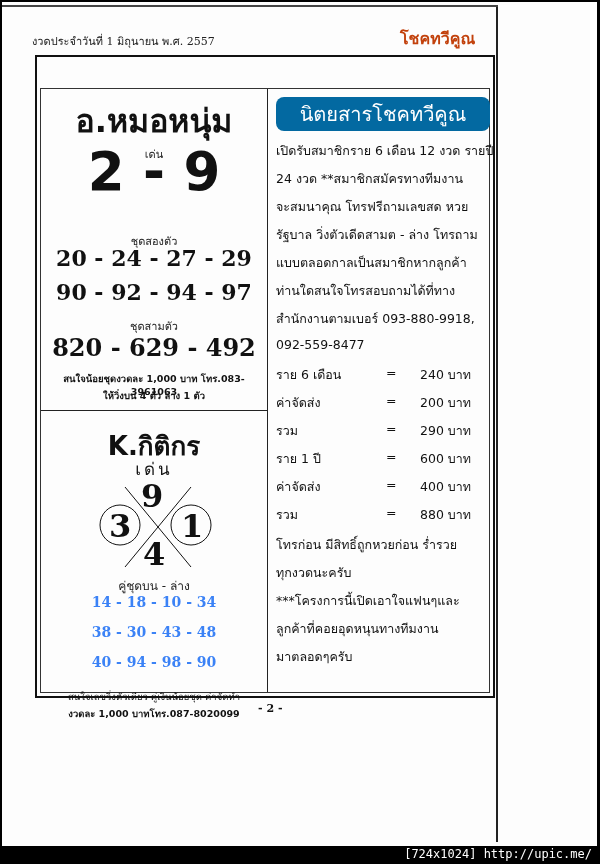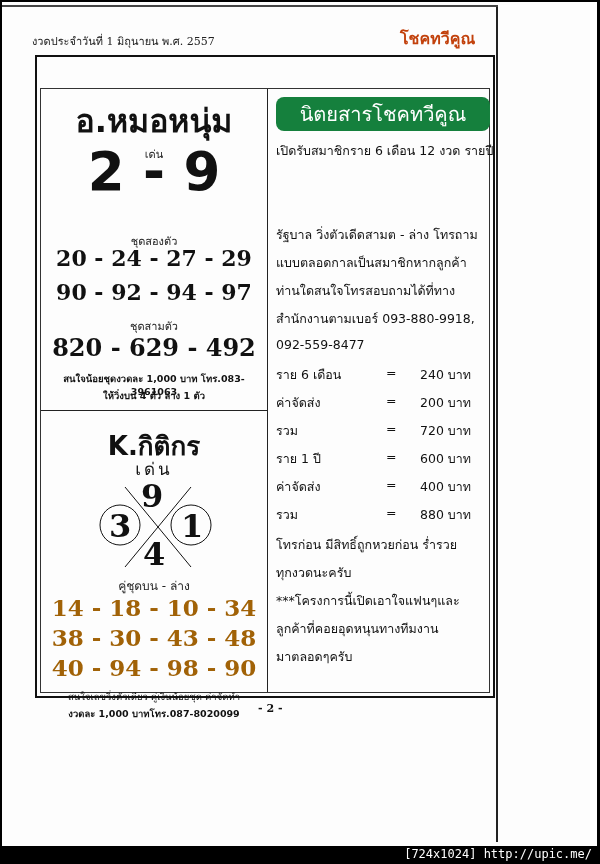--- a/index.html
+++ b/index.html
@@ -17,22 +17,22 @@
   .c{text-align:center;position:absolute;left:0;width:226px;}
   .t-name1{top:6px;font-size:32px;font-weight:bold;font-family:"DejaVu Sans",sans-serif;color:#111;}
   .t-small{font-size:11px;color:#222;font-family:"DejaVu Sans",sans-serif;}
   .t-big29{top:52px;font-size:53px;font-weight:bold;color:#111;font-family:"DejaVu Sans",sans-serif;}
   .t-num{font-size:22px;font-weight:bold;color:#111;font-family:"DejaVu Serif",serif;text-align:center;}
   .t-num3{font-size:24px;font-weight:bold;color:#111;font-family:"DejaVu Serif",serif;}
   .t-note{font-size:9.5px;font-weight:bold;color:#111;font-family:"DejaVu Sans",sans-serif;}
   .t-name2{top:336px;font-size:26px;font-weight:bold;font-family:"DejaVu Sans",sans-serif;color:#111;}
   .t-den2{top:366px;font-size:17px;font-family:"DejaVu Sans",sans-serif;color:#111;letter-spacing:3px;}
   .cross{position:absolute;left:57px;top:388px;width:115px;height:100px;}
-  .t-pair{font-size:23px;font-weight:bold;color:#a16207;font-family:"DejaVu Serif",serif;}
-  .banner{position:absolute;left:8px;top:8px;width:214px;height:34px;background:#15803d;border-radius:8px;color:#fff;font-size:20px;text-align:center;line-height:34px;font-family:"DejaVu Sans",sans-serif;}
+  .t-pair{font-size:14px;font-weight:bold;color:#3b82f6;font-family:"DejaVu Serif",serif;}
+  .banner{position:absolute;left:8px;top:8px;width:214px;height:34px;background:#0369a1;border-radius:8px;color:#fff;font-size:20px;text-align:center;line-height:34px;font-family:"DejaVu Sans",sans-serif;}
   .r-line{position:absolute;left:8px;font-size:12.5px;color:#111;font-family:"DejaVu Sans",sans-serif;white-space:nowrap;}
   .price-row{position:absolute;left:8px;width:210px;font-size:12.5px;color:#111;font-family:"DejaVu Sans",sans-serif;}
   .price-row .lbl{position:absolute;left:0;}
   .price-row .eq{position:absolute;left:110px;}
   .price-row .amt{position:absolute;left:144px;}
   .pagenum{position:absolute;left:256px;top:700px;font-size:11px;font-weight:bold;color:#111;}
   .footer{position:absolute;left:0;top:846px;width:600px;height:18px;background:#000;text-align:center;}
   .footer-text{position:absolute;right:8px;top:1px;color:#fff;font-size:12px;font-family:"DejaVu Sans Mono",monospace;}
 </style>
 </head>
@@ -81,40 +81,42 @@
         <div class="c t-pair" style="top:535px;">38 - 30 - 43 - 48</div>
         <div class="c t-pair" style="top:565px;">40 - 94 - 98 - 90</div>
         <div class="c t-note" style="top:600px;font-weight:normal;">สนใจเลขวิ่งตัวเดียว คู่เงินน้อยชุด ค่าจัดทำ</div>
         <div class="c t-note" style="top:617px;">งวดละ 1,000 บาทโทร.087-8020099</div>
       </div>
 
       <div class="col-right">
         <div class="banner">นิตยสารโชคทวีคูณ</div>
 
         <div class="r-line" style="top:52px;">เปิดรับสมาชิกราย 6 เดือน 12 งวด รายปี</div>
+        <div class="r-line" style="top:80px;">24 งวด **สมาชิกสมัครทางทีมงาน</div>
+        <div class="r-line" style="top:108px;">จะสมนาคุณ โทรฟรีถามเลขสด หวย</div>
         <div class="r-line" style="top:136px;">รัฐบาล วิ่งตัวเดีดสามต - ล่าง โทรถาม</div>
         <div class="r-line" style="top:164px;">แบบตลอดกาลเป็นสมาชิกหากลูกค้า</div>
         <div class="r-line" style="top:192px;">ท่านใดสนใจโทรสอบถามได้ที่ทาง</div>
         <div class="r-line" style="top:220px;">สำนักงานตามเบอร์ 093-880-9918,</div>
         <div class="r-line" style="top:248px;">092-559-8477</div>
 
         <div class="price-row" style="top:276px;">
           <span class="lbl">ราย 6 เดือน</span>
           <span class="eq">=</span>
           <span class="amt">240 บาท</span>
         </div>
         <div class="price-row" style="top:304px;">
           <span class="lbl">ค่าจัดส่ง</span>
           <span class="eq">=</span>
           <span class="amt">200 บาท</span>
         </div>
         <div class="price-row" style="top:332px;">
           <span class="lbl">รวม</span>
           <span class="eq">=</span>
-          <span class="amt">720 บาท</span>
+          <span class="amt">290 บาท</span>
         </div>
         <div class="price-row" style="top:360px;">
           <span class="lbl">ราย 1 ปี</span>
           <span class="eq">=</span>
           <span class="amt">600 บาท</span>
         </div>
         <div class="price-row" style="top:388px;">
           <span class="lbl">ค่าจัดส่ง</span>
           <span class="eq">=</span>
           <span class="amt">400 บาท</span>

